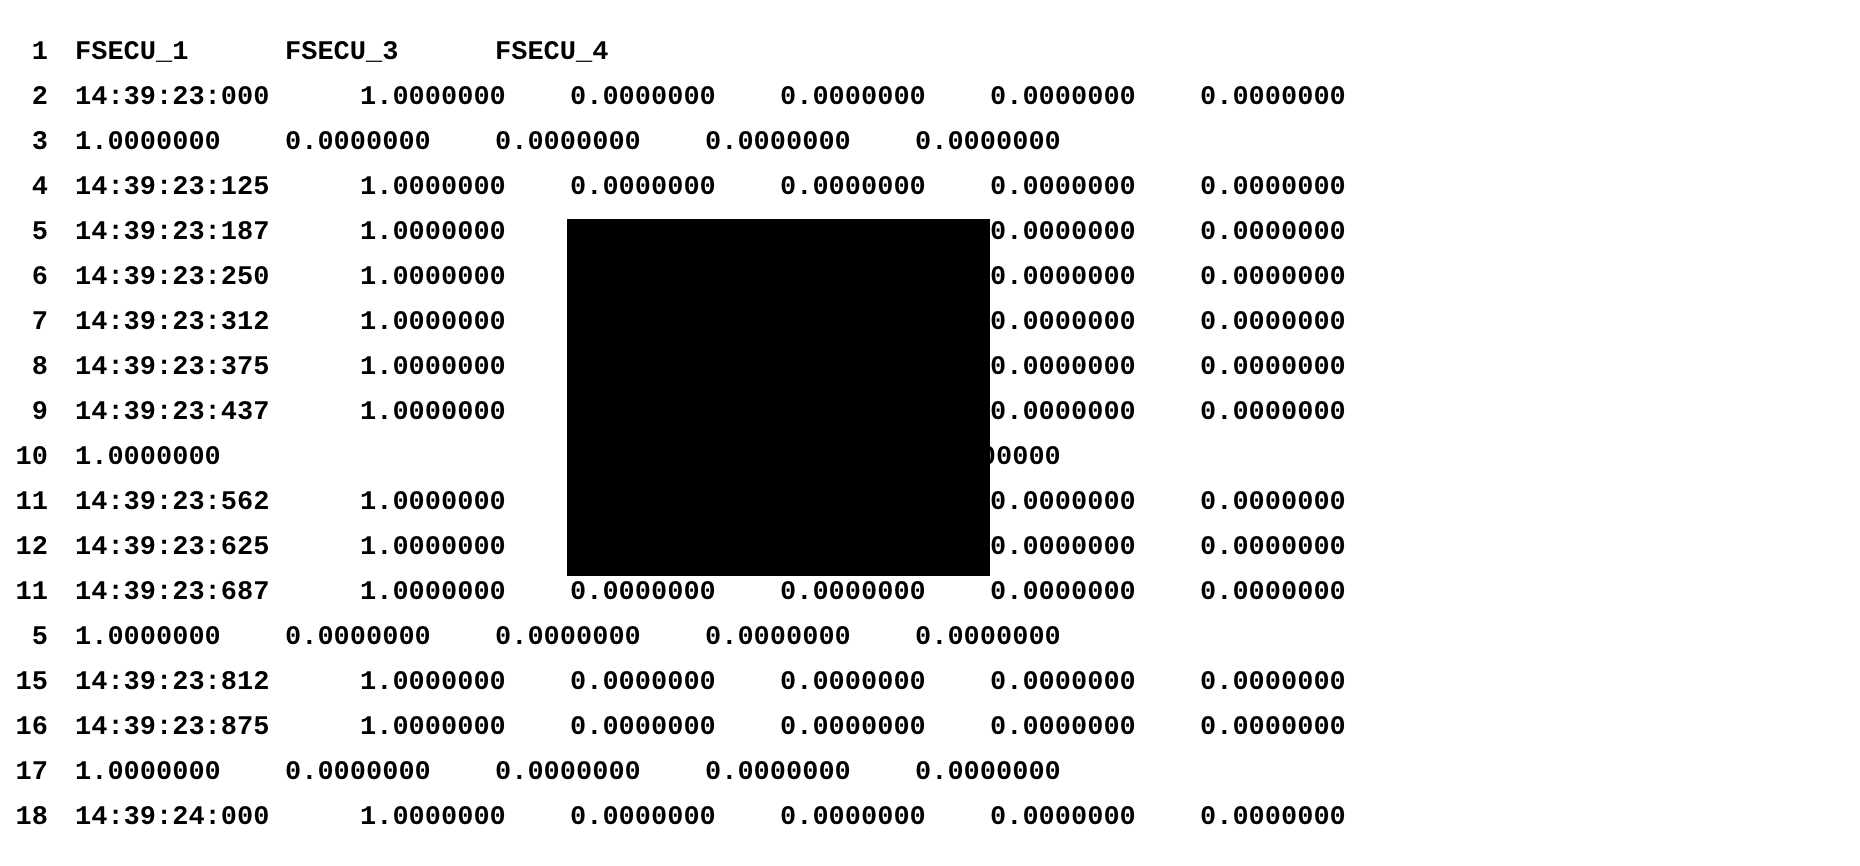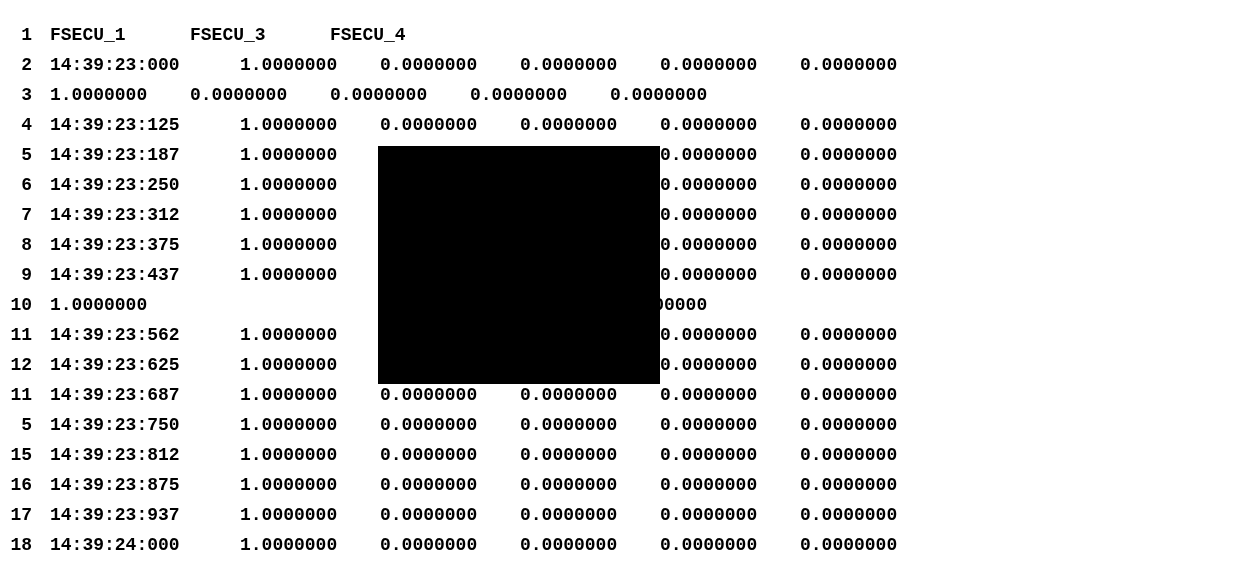--- a/index.html
+++ b/index.html
@@ -160,21 +160,20 @@
     <span class="cell-time">14:39:23:687</span>
     <span class="cell-val">1.0000000</span>
     <span class="cell-val">0.0000000</span>
     <span class="cell-val">0.0000000</span>
     <span class="cell-val">0.0000000</span>
     <span class="cell-val">0.0000000</span>
   </div>
 
   <div class="row">
     <span class="cell-lineno">5</span>
-    <span class="cell-time">14:39:23:750</span>
     <span class="cell-val">1.0000000</span>
     <span class="cell-val">0.0000000</span>
     <span class="cell-val">0.0000000</span>
     <span class="cell-val">0.0000000</span>
     <span class="cell-val">0.0000000</span>
   </div>
 
   <div class="row">
     <span class="cell-lineno">15</span>
     <span class="cell-time">14:39:23:812</span>
@@ -190,21 +189,20 @@
     <span class="cell-time">14:39:23:875</span>
     <span class="cell-val">1.0000000</span>
     <span class="cell-val">0.0000000</span>
     <span class="cell-val">0.0000000</span>
     <span class="cell-val">0.0000000</span>
     <span class="cell-val">0.0000000</span>
   </div>
 
   <div class="row">
     <span class="cell-lineno">17</span>
-    <span class="cell-time">14:39:23:937</span>
     <span class="cell-val">1.0000000</span>
     <span class="cell-val">0.0000000</span>
     <span class="cell-val">0.0000000</span>
     <span class="cell-val">0.0000000</span>
     <span class="cell-val">0.0000000</span>
   </div>
 
   <div class="row">
     <span class="cell-lineno">18</span>
     <span class="cell-time">14:39:24:000</span>

